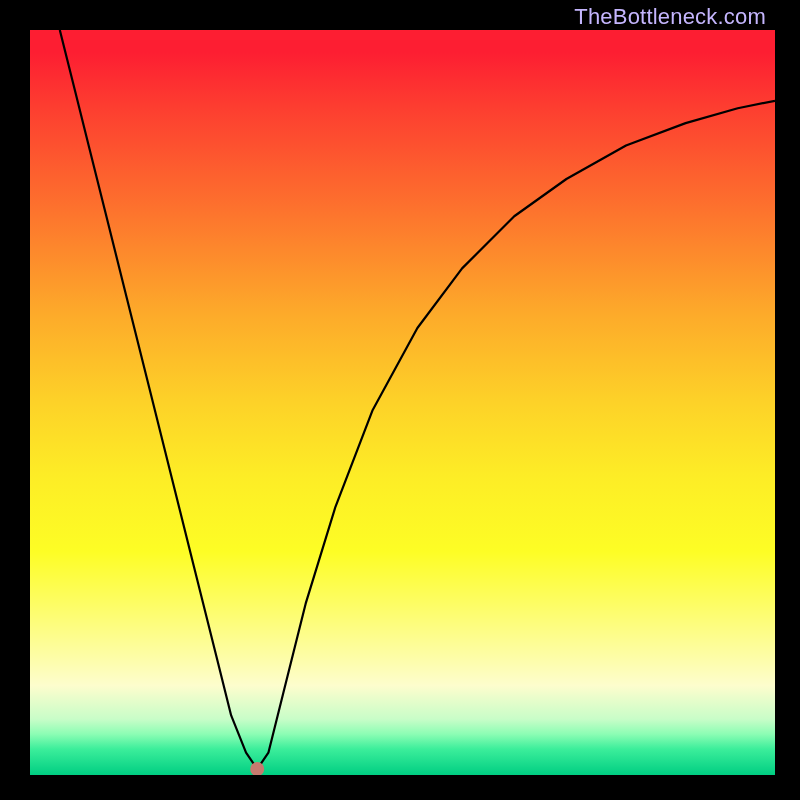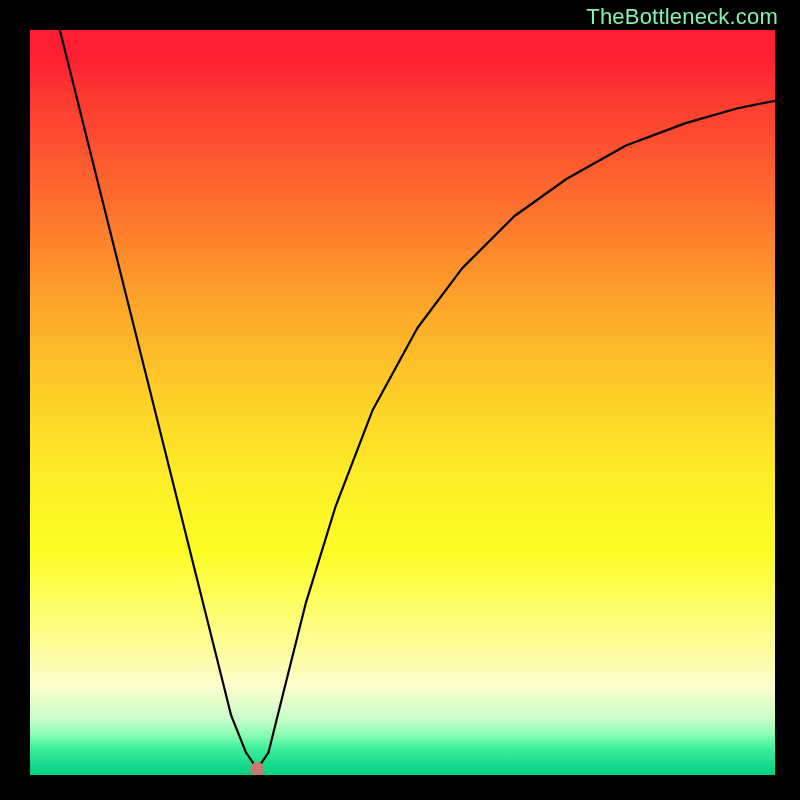--- a/index.html
+++ b/index.html
@@ -41,22 +41,22 @@
       rgb(200,253,200) 92.5%,
       rgb(140,253,180) 94.5%,
       rgb(60,238,155) 96.5%,
       rgb(0,206,130) 100%
     );
   }
 
   .watermark {
     position: absolute;
     top: 4px;
-    right: 22px;
-    color: #86efac;
+    right: 34px;
+    color: #c4b5fd;
     font-size: 22px;
     font-weight: 400;
     letter-spacing: 0.2px;
   }
 
   svg.curve {
     position: absolute;
     inset: 0;
     width: 100%;
     height: 100%;

